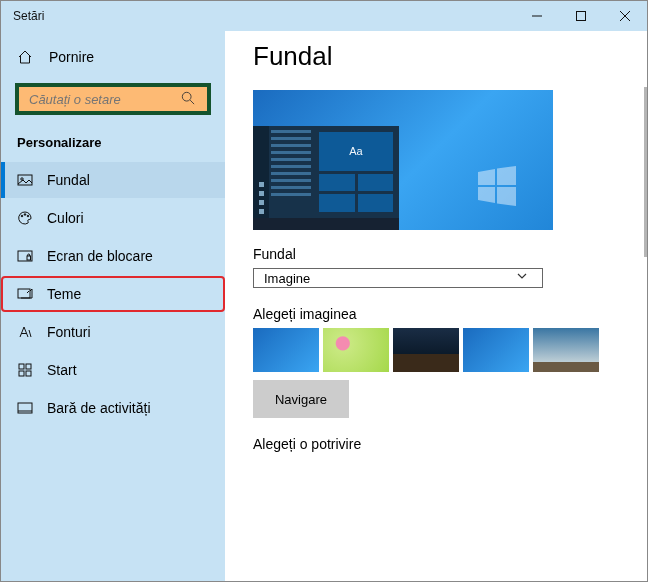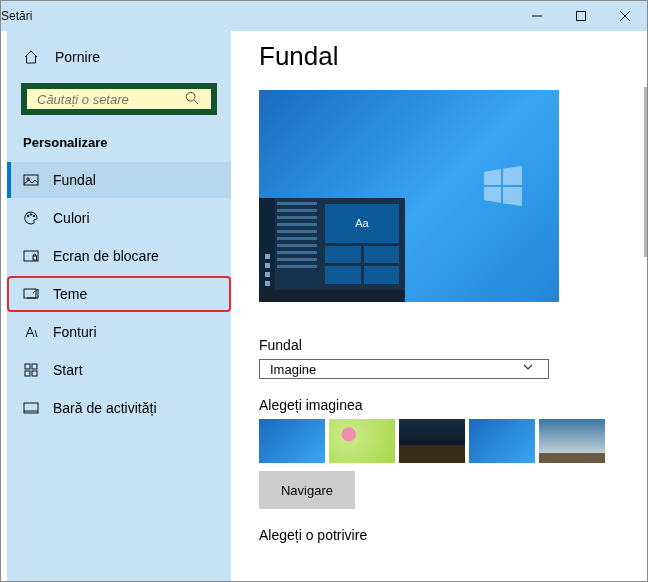--- a/index.html
+++ b/index.html
@@ -1,40 +1,40 @@
 <!DOCTYPE html>
 <html><head>
   <meta charset="utf-8">
   <style>
     * { margin: 0; padding: 0; box-sizing: border-box; font-family: "Segoe UI", sans-serif; }
     body { width: 648px; height: 582px; background: #fff; display: flex; flex-direction: column; border: 1px solid #888; overflow: hidden; }
 
-    .titlebar { height: 30px; display: flex; align-items: center; background: #c6e2f4; font-size: 12px; color: #111; }
+    .titlebar { height: 30px; display: flex; align-items: center; background: #c6e2f4; padding-left: 12px; font-size: 12px; color: #111; }
     .titlebar-buttons { margin-left: auto; display: flex; }
     .titlebar-btn { width: 44px; height: 30px; display: flex; align-items: center; justify-content: center; }
 
-    .main { display: flex; flex: 1; overflow: hidden; position: relative; padding-left: 6px; }
+    .main { display: flex; flex: 1; overflow: hidden; position: relative; }
 
     .sidebar { width: 224px; background: #c6e2f4; padding: 8px 0 0 0; display: flex; flex-direction: column; gap: 2px; }
     .home-row { display: flex; align-items: center; gap: 16px; padding: 10px 16px; font-size: 14px; }
-    .search-box { margin: 6px 14px 14px 14px; height: 32px; border: 6px solid #14532d; background: #fef9c3; display: flex; align-items: center; padding: 0 10px; font-size: 13px; color: #555; justify-content: space-between; }
+    .search-box { margin: 6px 14px 14px 14px; height: 32px; border: 4px solid #14532d; background: #fdba74; display: flex; align-items: center; padding: 0 10px; font-size: 13px; color: #555; justify-content: space-between; }
     .search-box input { border: none; background: transparent; outline: none; width: 85%; font-size: 13px; font-style: italic; color: #333; }
     .section-title { padding: 4px 16px 10px 16px; font-size: 13px; font-weight: 700; }
 
     .nav-item { display: flex; align-items: center; gap: 14px; padding: 10px 16px 10px 16px; font-size: 14px; position: relative; cursor: default; }
     .nav-item.active { background: #b9d7ec; }
     .nav-item.active::before { content: ""; position: absolute; left: 0; top: 0; bottom: 0; width: 4px; background: #0078d4; }
     .nav-item.highlighted { outline: 2px solid #e1292e; outline-offset: -2px; border-radius: 4px; }
 
     .content { flex: 1; background: #fff; padding: 10px 28px 16px 28px; overflow: hidden; position: relative; }
     .scroll-indicator { position: absolute; top: 56px; right: 0; width: 3px; height: 170px; background: #b5b5b5; }
 
     h1 { font-weight: 400; font-size: 26px; margin-bottom: 18px; }
 
-    .preview { width: 300px; height: 212px; background: linear-gradient(135deg, #1a6bbf 0%, #3aa5f2 55%, #2186d8 100%); position: relative; margin-bottom: 35px; }
+    .preview { width: 300px; height: 140px; background: linear-gradient(135deg, #1a6bbf 0%, #3aa5f2 55%, #2186d8 100%); position: relative; margin-bottom: 16px; }
     .preview .win-logo { position: absolute; right: 34px; top: 74px; width: 44px; height: 44px; opacity: 0.5; }
     .preview .taskbar { position: absolute; bottom: 0; left: 0; width: 146px; height: 12px; background: #162232; }
     .preview .startmenu { position: absolute; bottom: 12px; left: 0; width: 146px; height: 92px; background: #17324a; display: flex; }
     .preview .start-left { width: 16px; background: #0f2436; display: flex; flex-direction: column; justify-content: flex-end; padding: 4px 0; gap: 4px; align-items: center; }
     .preview .start-left .dot { width: 5px; height: 5px; background: #7fa6c1; }
     .preview .start-list { width: 44px; padding: 4px 2px; display: flex; flex-direction: column; gap: 4px; }
     .preview .start-list .row { height: 3px; background: #3a6d95; }
     .preview .start-tiles { flex: 1; padding: 6px; display: grid; grid-template-columns: 1fr 1fr; grid-template-rows: repeat(4, 1fr); gap: 3px; }
     .preview .tile { background: #0f5a96; }
     .preview .tile.aa { grid-column: 1 / 3; grid-row: 1 / 3; display: flex; align-items: center; justify-content: center; color: #f1f6fb; font-size: 11px; background: #0d5a98; }

